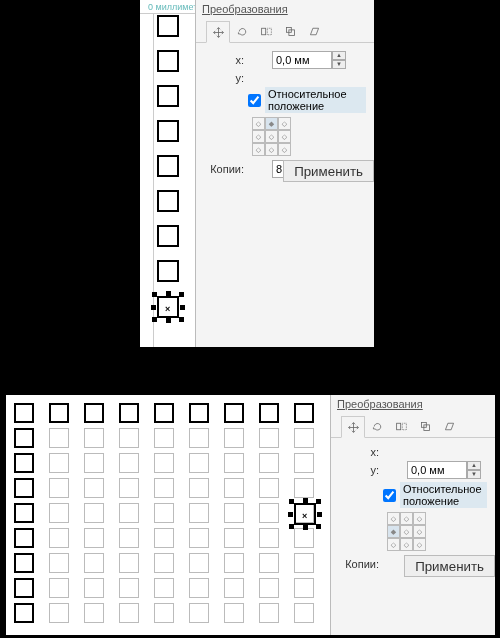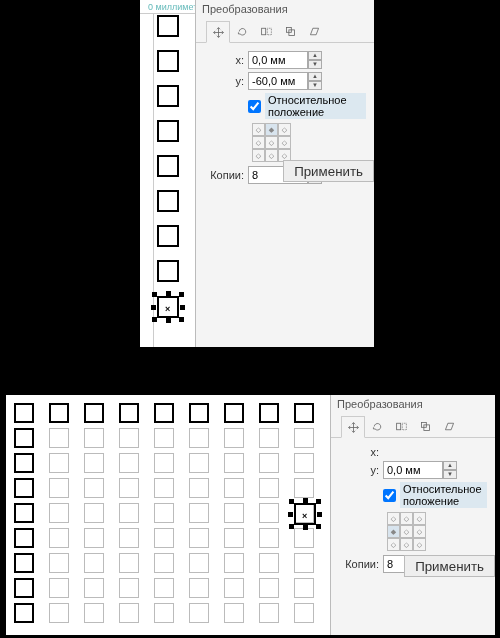--- a/index.html
+++ b/index.html
@@ -14,29 +14,29 @@
   .sq1 { position: absolute; left: 2px; width: 22px; height: 22px; border: 2px solid #000; }
   .sel { position: absolute; width: 32px; height: 30px; }
   .sel .box { position: absolute; left: 5px; top: 4px; width: 22px; height: 22px; border: 2px solid #000; }
   .handle { position: absolute; width: 5px; height: 5px; background: #000; }
   .h-tl { left: 0; top: 0; } .h-tr { right: 0; top: 0; } .h-bl { left: 0; bottom: 0; } .h-br { right: 0; bottom: 0; }
   .h-t { left: 14px; top: -1px; } .h-b { left: 14px; bottom: -1px; } .h-l { left: -1px; top: 13px; } .h-r { right: -1px; top: 13px; }
   .xmark { position: absolute; left: 13px; top: 12px; font-size: 9px; font-weight: bold; }
   .panel { position: absolute; background: #f4f4f4; border-left: 1px solid #bbb; font-size: 11px; }
   .panel1 { left: 55px; top: 0; right: 0; bottom: 0; }
   .panel2 { left: 324px; top: 0; right: 0; bottom: 0; }
-  .ptitle { padding: 3px 6px; color: #555; }
+  .ptitle { padding: 3px 6px; color: #555; text-decoration: underline; }
   .tabs { display: flex; gap: 0; padding: 2px 10px 0; border-bottom: 1px solid #ccc; }
   .tab { width: 24px; height: 22px; display: flex; align-items: center; justify-content: center; color: #666; position: relative; }
   .tab.active { border: 1px solid #ccc; border-bottom: 1px solid #f4f4f4; background: #f4f4f4; top: 1px; }
   .tab svg { width: 13px; height: 13px; }
   .pbody { padding: 8px 8px 4px; }
   .row { display: flex; align-items: center; margin-bottom: 3px; }
   .lbl { width: 44px; text-align: right; padding-right: 4px; color: #333; }
-  .spin { display: flex; align-items: center; }
+  .spin { display: flex; align-items: center; margin-left: 24px; }
   .spin input { width: 60px; height: 18px; border: 1px solid #aaa; padding: 0 3px; font-size: 11px; }
   .spinbtns { display: flex; flex-direction: column; width: 14px; }
   .spinbtns div { flex: 1; border: 1px solid #aaa; background: #eee; font-size: 6px; line-height: 7px; text-align: center; color: #555; cursor: pointer; }
   .check { display: flex; align-items: center; margin-left: 44px; }
   .check input { margin: 0 4px 0 0; }
   .check span { background: #dce8f0; padding: 1px 3px; }
   .anchor { margin: 4px 0 4px 48px; display: grid; grid-template-columns: repeat(3, 13px); grid-template-rows: repeat(3, 13px); gap: 0; }
   .anchor div { border: 1px solid #bbb; font-size: 7px; line-height: 11px; text-align: center; color: #888; }
   .anchor .on { background: #d8e4ee; }
   .apply { position: absolute; right: 0; bottom: auto; height: 22px; padding: 0 10px; background: #eee; border: 1px solid #bbb; color: #333; }
@@ -115,27 +115,20 @@
         <div class="spin">
           <input value="0,0 мм" style="">
           <div class="spinbtns">
               <div>▲</div>
               <div>▼</div>
             </div>
         </div>
       </div>
       <div class="row">
         <div class="lbl">y:</div>
-        <div class="spin">
-          <input value="-60,0 мм" style="">
-          <div class="spinbtns">
-              <div>▲</div>
-              <div>▼</div>
-            </div>
-        </div>
       </div>
       <div class="check">
         <input type="checkbox" checked="" style="">
         <span>Относительное положение</span>
       </div>
       <div class="anchor">
         <div>◇</div>
           <div class="on">◆</div>
           <div>◇</div>
         <div>◇</div>

